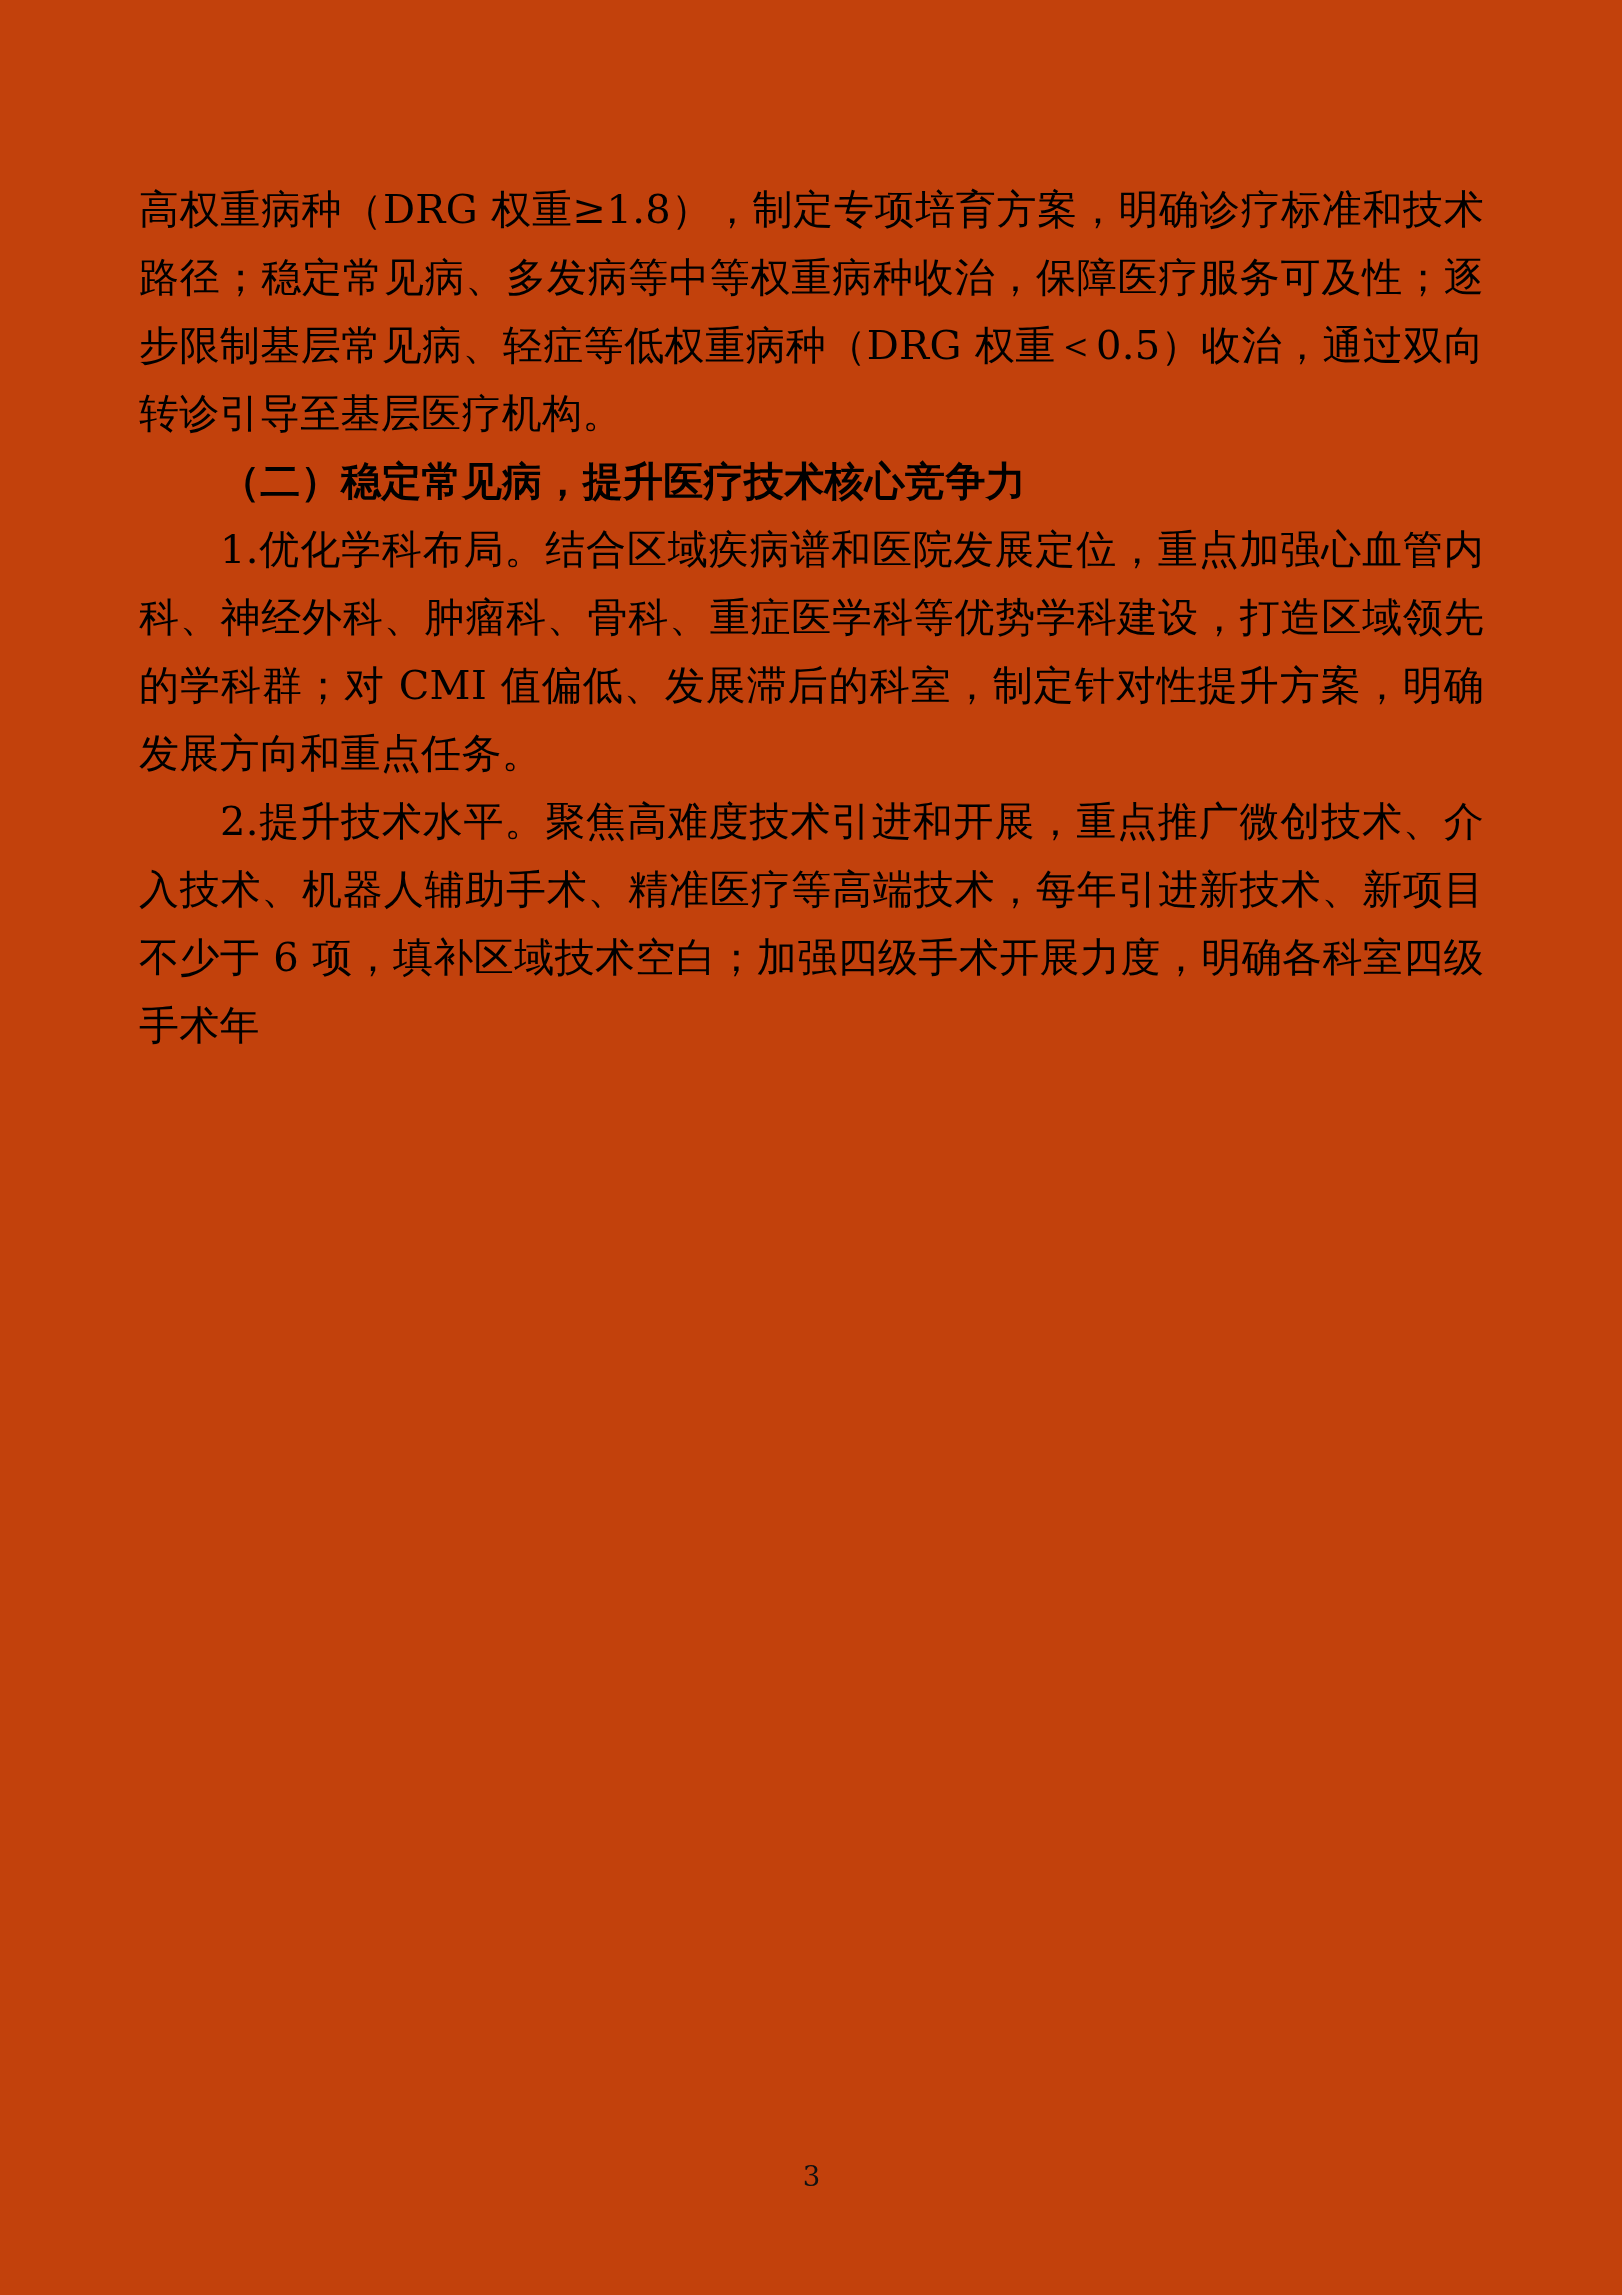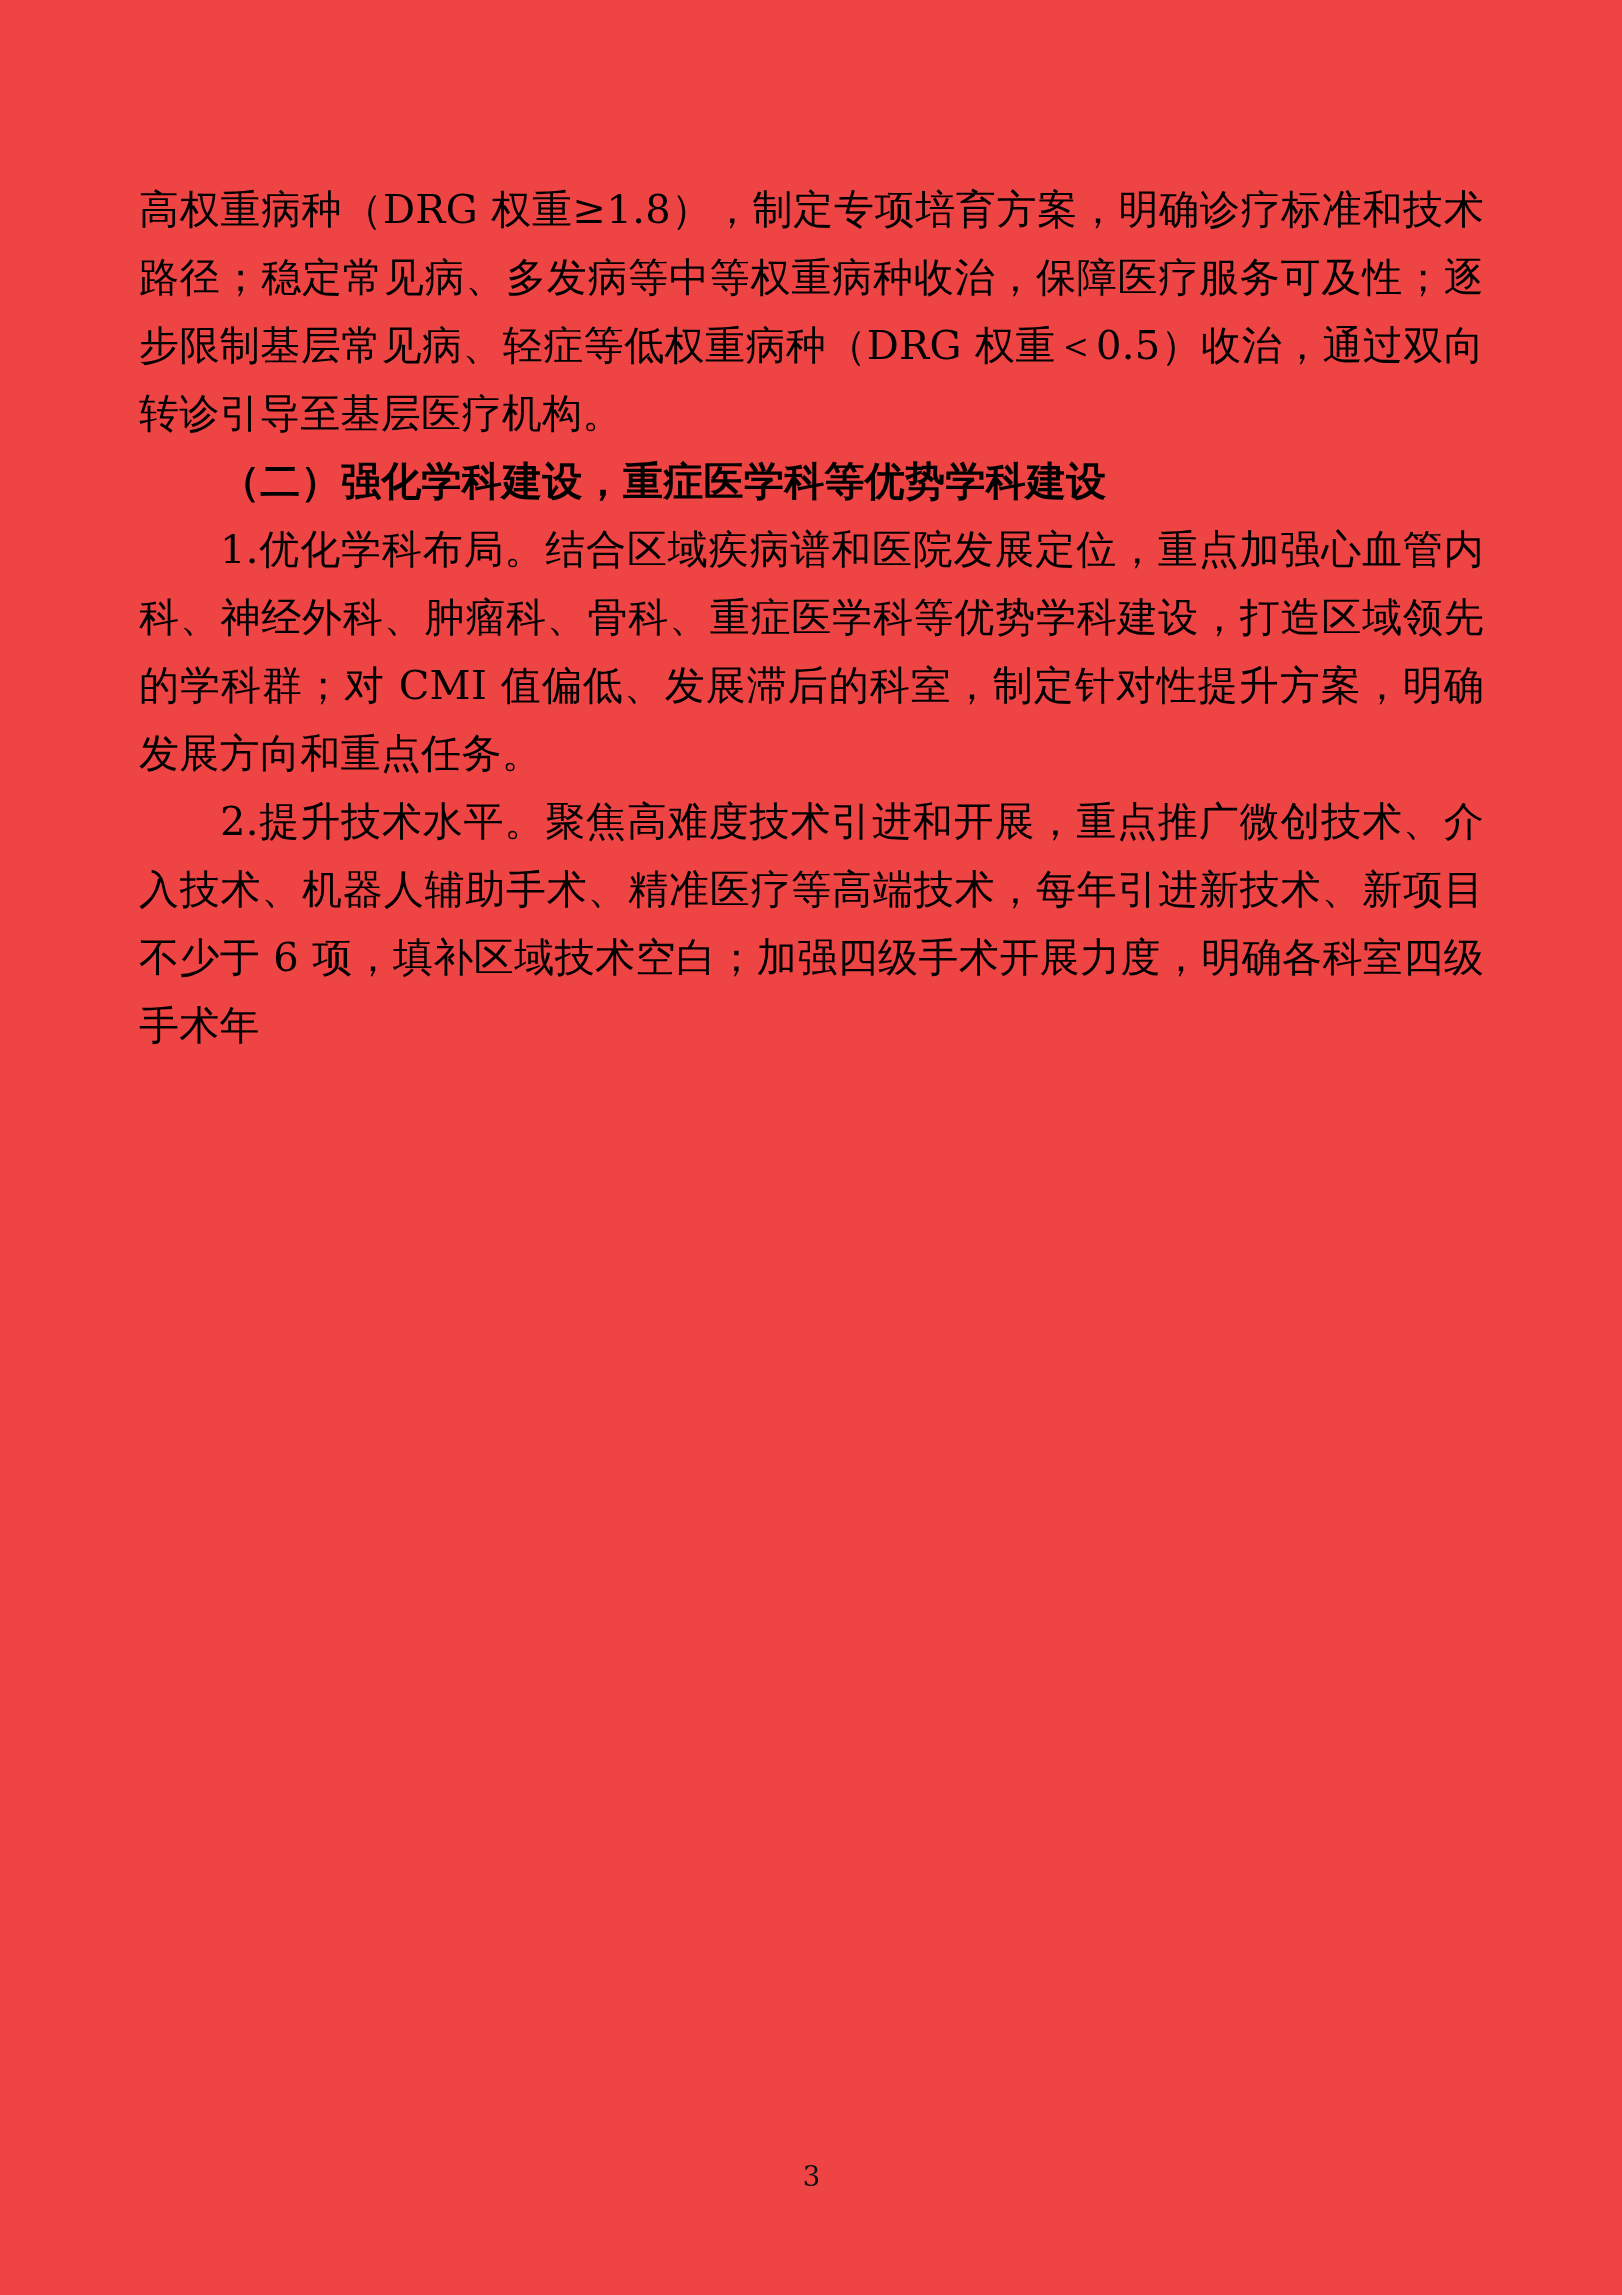--- a/index.html
+++ b/index.html
@@ -12,21 +12,21 @@
     height: 2295px;
     position: relative;
     font-family: "DejaVu Serif", "Liberation Serif", serif;
     color: #000000;
     overflow: hidden;
   }
 
   .page {
     position: absolute;
     inset: 0;
-    background: #ef4444;
+    background: #c2410c;
   }
 
   .content {
     position: absolute;
     left: 139px;
     top: 175px;
     width: 1345px;
   }
 
   
@@ -85,21 +85,21 @@
 <body>
 
 <div class="page">
 
   <div class="content">
 
     <p class="para cont">高权重病种（DRG 权重≥1.8），制定专项培育方案，明确诊疗标准和技术路径；稳定常见病、多发病等中等权重病种收治，保障医疗服务可及性；逐步限制基层常见病、轻症等低权重病种（DRG 权重＜0.5）收治，通过双向转诊引导至基层医疗机构。</p>
 
 
 
-    <h2 class="heading">（二）强化学科建设，重症医学科等优势学科建设</h2>
+    <h2 class="heading">（二）稳定常见病，提升医疗技术核心竞争力</h2>
 
 
     <p class="para indent">1.优化学科布局。结合区域疾病谱和医院发展定位，重点加强心血管内科、神经外科、肿瘤科、骨科、重症医学科等优势学科建设，打造区域领先的学科群；对 CMI 值偏低、发展滞后的科室，制定针对性提升方案，明确发展方向和重点任务。</p>
 
     <p class="para indent">2.提升技术水平。聚焦高难度技术引进和开展，重点推广微创技术、介入技术、机器人辅助手术、精准医疗等高端技术，每年引进新技术、新项目不少于 6 项，填补区域技术空白；加强四级手术开展力度，明确各科室四级手术年</p>
 
   </div>
 
   <div class="pagenum">3</div>
 

